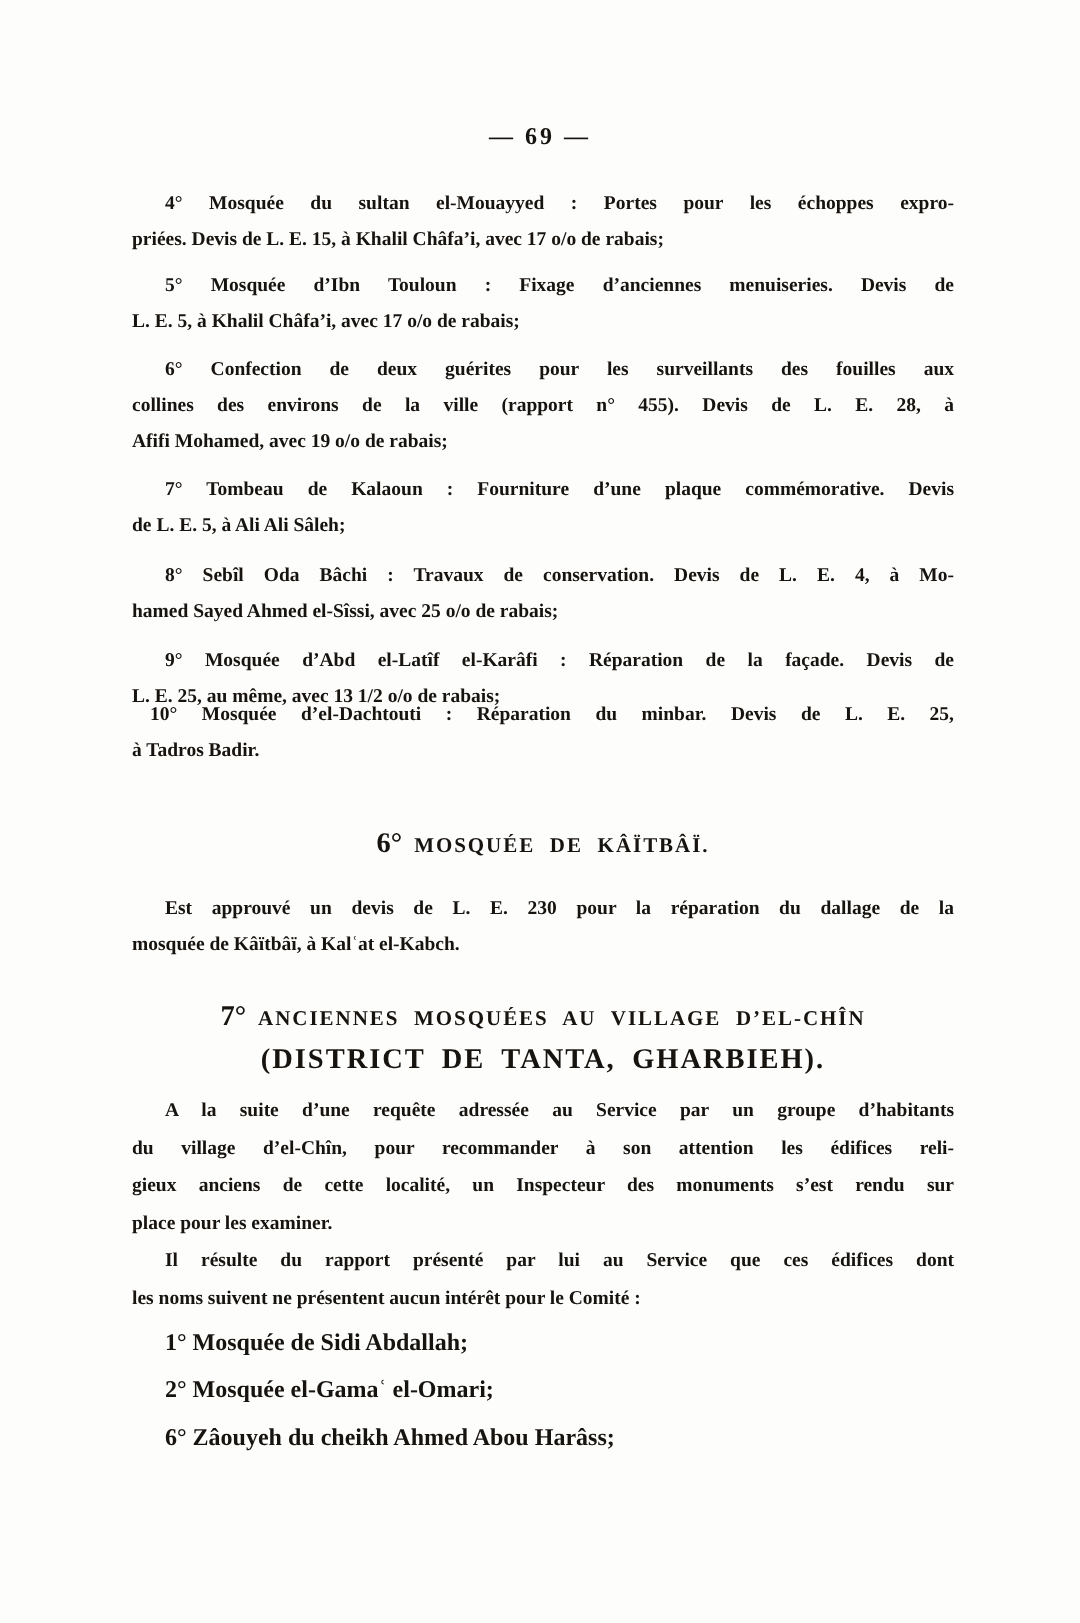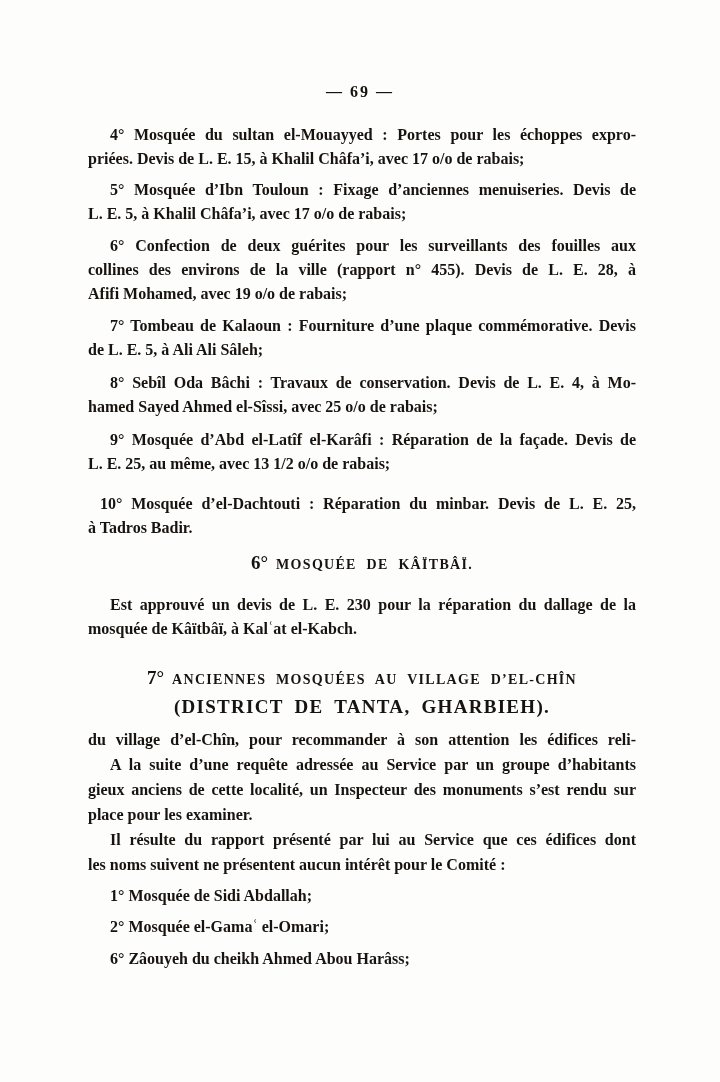--- a/index.html
+++ b/index.html
@@ -22,21 +22,21 @@
     font-size: 16px;
     line-height: 20px;
     letter-spacing: 2px;
   }
   .col {
     position: absolute;
     left: 88px;
     width: 548px;
   }
   .para .line {
-    font-size: 16px;
+    font-size: 13px;
     line-height: 24px;
     text-align: justify;
     text-align-last: justify;
     white-space: normal;
   }
   .para.lh25 .line { line-height: 25px; }
   .para .line.first { padding-left: 22px; }
   .para .line.first-sm { padding-left: 12px; }
   .para .line.last { text-align: right; text-align-last: left; }
   .heading {
@@ -98,42 +98,42 @@
   <div class="col para" style="top:371px">
     <div class="line first">8° Sebîl Oda Bâchi : Travaux de conservation. Devis de L. E. 4, à Mo-</div>
     <div class="line last">hamed Sayed Ahmed el-Sîssi, avec 25 o/o de rabais;</div>
   </div>
 
   <div class="col para" style="top:428px">
     <div class="line first">9° Mosquée d’Abd el-Latîf el-Karâfi : Réparation de la façade. Devis de</div>
     <div class="line last">L. E. 25, au même, avec 13 1/2 o/o de rabais;</div>
   </div>
 
-  <div class="col para" style="top:492px">
+  <div class="col para" style="top:464px">
     <div class="line first-sm">10° Mosquée d’el-Dachtouti : Réparation du minbar. Devis de L. E. 25,</div>
     <div class="line last">à Tadros Badir.</div>
   </div>
 
   <div class="col heading" style="top:552px">
     <span class="h-num">6°</span><span class="h-caps">MOSQUÉE DE KÂÏTBÂÏ.</span>
   </div>
 
   <div class="col para" style="top:593px">
     <div class="line first">Est approuvé un devis de L. E. 230 pour la réparation du dallage de la</div>
     <div class="line last">mosquée de Kâïtbâï, à Kalʿat el-Kabch.</div>
   </div>
 
   <div class="col heading heading2" style="top:664px">
     <span class="h-num">7°</span><span class="h-caps">ANCIENNES MOSQUÉES AU VILLAGE D’EL-CHÎN</span>
     <span class="h-sub">(DISTRICT DE TANTA, GHARBIEH).</span>
   </div>
 
   <div class="col para lh25" style="top:727px">
+    <div class="line first">A la suite d’une requête adressée au Service par un groupe d’habitants</div>
     <div class="line">du village d’el-Chîn, pour recommander à son attention les édifices reli-</div>
-    <div class="line first">A la suite d’une requête adressée au Service par un groupe d’habitants</div>
     <div class="line">gieux anciens de cette localité, un Inspecteur des monuments s’est rendu sur</div>
     <div class="line last">place pour les examiner.</div>
   </div>
 
   <div class="col para lh25" style="top:827px">
     <div class="line first">Il résulte du rapport présenté par lui au Service que ces édifices dont</div>
     <div class="line last">les noms suivent ne présentent aucun intérêt pour le Comité :</div>
   </div>
 
   <div class="col listitem" style="top:885px">1° Mosquée de Sidi Abdallah;</div>

